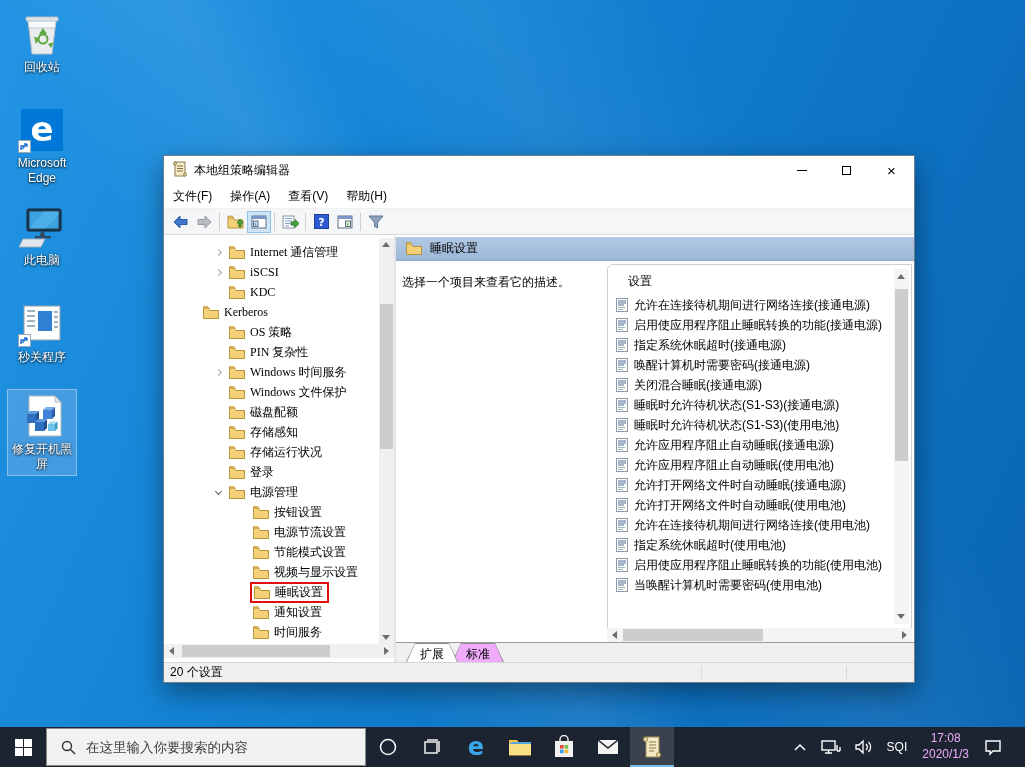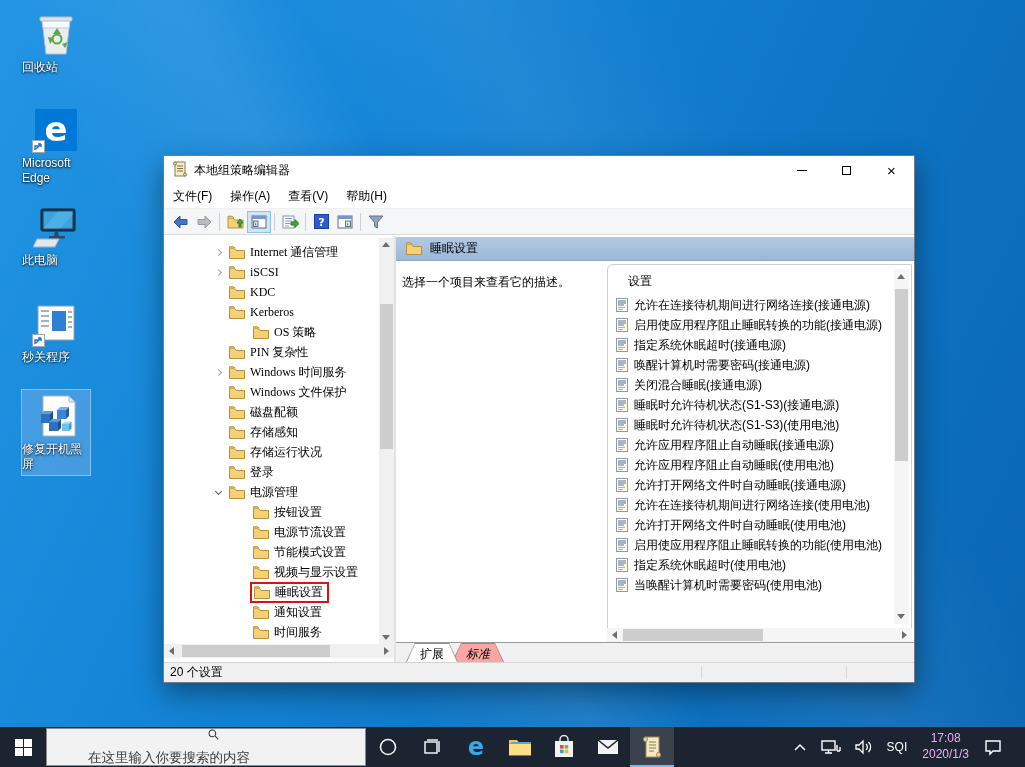--- a/index.html
+++ b/index.html
@@ -3,21 +3,21 @@
 <meta charset="utf-8">
 <style>
   * { margin:0; padding:0; box-sizing:border-box; }
   html,body { width:1025px; height:767px; overflow:hidden; font-family:"Liberation Sans","DejaVu Sans",sans-serif; }
   body { position:relative; background:linear-gradient(115deg,#2395e4 0%,#1484d6 35%,#0d72c2 70%,#0a66b2 100%); }
   body::before { content:""; position:absolute; inset:0;
     background:linear-gradient(60deg, rgba(255,255,255,0) 30%, rgba(255,255,255,.08) 42%, rgba(255,255,255,0) 50%, rgba(255,255,255,.06) 62%, rgba(255,255,255,0) 75%);
     pointer-events:none; }
 
   
-  .desk-icon { position:absolute; left:22px; width:68px; text-align:left; cursor:default; padding:3px 0; }
+  .desk-icon { position:absolute; left:8px; width:68px; text-align:center; cursor:default; padding:3px 0; }
   .desk-icon .art { height:46px; display:flex; align-items:center; justify-content:center; position:relative; }
   .desk-icon .lbl { margin-top:3px; font-size:12px; color:#fff; line-height:1.25;
     text-shadow:0 1px 2px rgba(0,0,0,.85), 0 0 3px rgba(0,0,0,.5); }
   .desk-icon.selected { background:rgba(120,175,230,.45); outline:1px solid rgba(160,205,245,.8); }
   .shortcut-arrow { position:absolute; left:10px; bottom:0; width:13px; height:13px; background:#fff; border:1px solid #9aa7b5; display:flex; align-items:center; justify-content:center; }
 
   
   .win { position:absolute; left:163px; top:155px; width:752px; height:528px; background:#fff;
     border:1px solid #6f7b86; box-shadow:0 10px 26px rgba(0,0,0,.4); font-size:12px; color:#000; }
   .titlebar { height:28px; display:flex; align-items:center; background:#fff; }
@@ -68,29 +68,29 @@
     border:1px solid #cfcfcf; border-radius:6px 0 0 0; overflow:hidden; }
   .list-col-header { position:absolute; top:8px; left:20px; font-size:12px; }
   .list-rows { position:absolute; top:30px; left:8px; right:18px; }
   .list-row { height:20px; display:flex; align-items:center; gap:6px; white-space:nowrap; overflow:hidden; }
 
   
   .tabstrip { position:absolute; left:0; right:0; bottom:0; height:20px; background:#f0f0f0; border-top:1px solid #9a9a9a; display:flex; padding-left:10px; }
   .tab { position:relative; height:19px; margin-right:-6px; }
   .tab .shape { position:absolute; inset:0; background:#8f8f8f; clip-path:polygon(9px 0,calc(100% - 9px) 0,100% 100%,0 100%); }
   .tab .face  { position:absolute; inset:1px 1px 0 1px; background:#fff; clip-path:polygon(8px 0,calc(100% - 8px) 0,100% 100%,0 100%); display:flex; align-items:flex-start; justify-content:center; font-size:12px; padding-top:2px; }
-  .tab.back .face { background:#fca5a5;font-style:italic; }
+  .tab.back .face { background:#f0abfc; }
 
   .statusbar { position:absolute; left:0; right:0; bottom:0; height:20px; background:#f0f0f0; border-top:1px solid #d4d4d4; display:flex; align-items:center; padding-left:6px; font-size:12px; }
   .status-div { position:absolute; top:3px; bottom:3px; width:1px; background:#d9d9d9; }
 
   
   .taskbar { position:absolute; left:0; right:0; bottom:0; height:40px; background:#1b2430; display:flex; align-items:stretch; z-index:50; }
   .tb-btn { width:46px; display:flex; align-items:center; justify-content:center; }
-  .search-box { width:320px; background:#f2f2f2; border:1px solid #8a8a8a; display:flex; align-items:center; gap:10px; padding-left:14px; margin:1px 0;flex-direction:column; }
+  .search-box { width:320px; background:#f2f2f2; border:1px solid #8a8a8a; display:flex; align-items:center; gap:10px; padding-left:14px; margin:1px 0; }
   .search-box input { border:none; outline:none; background:transparent; font-size:13.5px; color:#222; width:250px; font-family:inherit; }
   .search-box input::placeholder { color:#3c3c3c; opacity:1; }
   .tb-app { width:44px; display:flex; align-items:center; justify-content:center; position:relative; }
   .tb-app.active { background:rgba(255,255,255,.14); box-shadow:inset 0 -2px 0 #76b9ed; }
   .tray { margin-left:auto; display:flex; align-items:center; }
   .tray-item { padding:0 7px; display:flex; align-items:center; justify-content:center; color:#fff; height:100%; }
   .tray-text { color:#fff; font-size:12px; }
   .clock { text-align:center; color:#f0abfc; font-size:12px; line-height:1.3; padding:0 8px; }
   .show-desktop { width:12px; border-left:1px solid rgba(255,255,255,.25); margin-left:4px; }
 </style>
@@ -303,31 +303,31 @@
           <div class="tree-row" style="padding-left: 46px;">
             <span class="chev"></span>
             <span class="node-wrap">
               <svg width="16" height="13" viewBox="0 0 16 13">
                 <path d="M0.5 2.5 h5 l1.5 2 H15.5 v8 H0.5 Z" fill="#f4d179" stroke="#b59237"></path>
                 <path d="M0.5 2.5 V0.8 h4.3 l1.4 1.7" fill="#eec45f" stroke="#b59237"></path>
               </svg>
               <span>KDC</span>
             </span>
           </div>
-          <div class="tree-row" style="padding-left: 46px;">
+          <div class="tree-row" style="padding-left: 20px;">
             <span class="chev"></span>
             <span class="node-wrap">
               <svg width="16" height="13" viewBox="0 0 16 13">
                 <path d="M0.5 2.5 h5 l1.5 2 H15.5 v8 H0.5 Z" fill="#f4d179" stroke="#b59237"></path>
                 <path d="M0.5 2.5 V0.8 h4.3 l1.4 1.7" fill="#eec45f" stroke="#b59237"></path>
               </svg>
               <span>Kerberos</span>
             </span>
           </div>
-          <div class="tree-row" style="padding-left: 70px;">
+          <div class="tree-row" style="padding-left: 46px;">
             <span class="chev"></span>
             <span class="node-wrap">
               <svg width="16" height="13" viewBox="0 0 16 13">
                 <path d="M0.5 2.5 h5 l1.5 2 H15.5 v8 H0.5 Z" fill="#f4d179" stroke="#b59237"></path>
                 <path d="M0.5 2.5 V0.8 h4.3 l1.4 1.7" fill="#eec45f" stroke="#b59237"></path>
               </svg>
               <span>OS 策略</span>
             </span>
           </div>
           <div class="tree-row" style="padding-left: 46px;">
@@ -591,45 +591,45 @@
                 <path d="M2 9.5 h7 M2 11.5 h5" stroke="#9fb4cc" stroke-width="1"></path>
               </svg>
               <span>允许打开网络文件时自动睡眠(接通电源)</span>
             </div>
             <div class="list-row">
               <svg width="12" height="14" viewBox="0 0 12 14">
                 <rect x="0.5" y="0.5" width="11" height="13" fill="#fffdf2" stroke="#8c9bb0"></rect>
                 <path d="M2 3 h8 M2 5 h8 M2 7 h6" stroke="#4a6fa5" stroke-width="1"></path>
                 <path d="M2 9.5 h7 M2 11.5 h5" stroke="#9fb4cc" stroke-width="1"></path>
               </svg>
+              <span>允许打开网络文件时自动睡眠(使用电池)</span>
+            </div>
+            <div class="list-row">
+              <svg width="12" height="14" viewBox="0 0 12 14">
+                <rect x="0.5" y="0.5" width="11" height="13" fill="#fffdf2" stroke="#8c9bb0"></rect>
+                <path d="M2 3 h8 M2 5 h8 M2 7 h6" stroke="#4a6fa5" stroke-width="1"></path>
+                <path d="M2 9.5 h7 M2 11.5 h5" stroke="#9fb4cc" stroke-width="1"></path>
+              </svg>
               <span>允许在连接待机期间进行网络连接(使用电池)</span>
             </div>
             <div class="list-row">
               <svg width="12" height="14" viewBox="0 0 12 14">
                 <rect x="0.5" y="0.5" width="11" height="13" fill="#fffdf2" stroke="#8c9bb0"></rect>
                 <path d="M2 3 h8 M2 5 h8 M2 7 h6" stroke="#4a6fa5" stroke-width="1"></path>
                 <path d="M2 9.5 h7 M2 11.5 h5" stroke="#9fb4cc" stroke-width="1"></path>
               </svg>
-              <span>允许打开网络文件时自动睡眠(使用电池)</span>
+              <span>指定系统休眠超时(使用电池)</span>
             </div>
             <div class="list-row">
               <svg width="12" height="14" viewBox="0 0 12 14">
                 <rect x="0.5" y="0.5" width="11" height="13" fill="#fffdf2" stroke="#8c9bb0"></rect>
                 <path d="M2 3 h8 M2 5 h8 M2 7 h6" stroke="#4a6fa5" stroke-width="1"></path>
                 <path d="M2 9.5 h7 M2 11.5 h5" stroke="#9fb4cc" stroke-width="1"></path>
               </svg>
               <span>启用使应用程序阻止睡眠转换的功能(使用电池)</span>
-            </div>
-            <div class="list-row">
-              <svg width="12" height="14" viewBox="0 0 12 14">
-                <rect x="0.5" y="0.5" width="11" height="13" fill="#fffdf2" stroke="#8c9bb0"></rect>
-                <path d="M2 3 h8 M2 5 h8 M2 7 h6" stroke="#4a6fa5" stroke-width="1"></path>
-                <path d="M2 9.5 h7 M2 11.5 h5" stroke="#9fb4cc" stroke-width="1"></path>
-              </svg>
-              <span>指定系统休眠超时(使用电池)</span>
             </div>
             <div class="list-row">
               <svg width="12" height="14" viewBox="0 0 12 14">
                 <rect x="0.5" y="0.5" width="11" height="13" fill="#fffdf2" stroke="#8c9bb0"></rect>
                 <path d="M2 3 h8 M2 5 h8 M2 7 h6" stroke="#4a6fa5" stroke-width="1"></path>
                 <path d="M2 9.5 h7 M2 11.5 h5" stroke="#9fb4cc" stroke-width="1"></path>
               </svg>
               <span>当唤醒计算机时需要密码(使用电池)</span>
             </div>
           </div>

